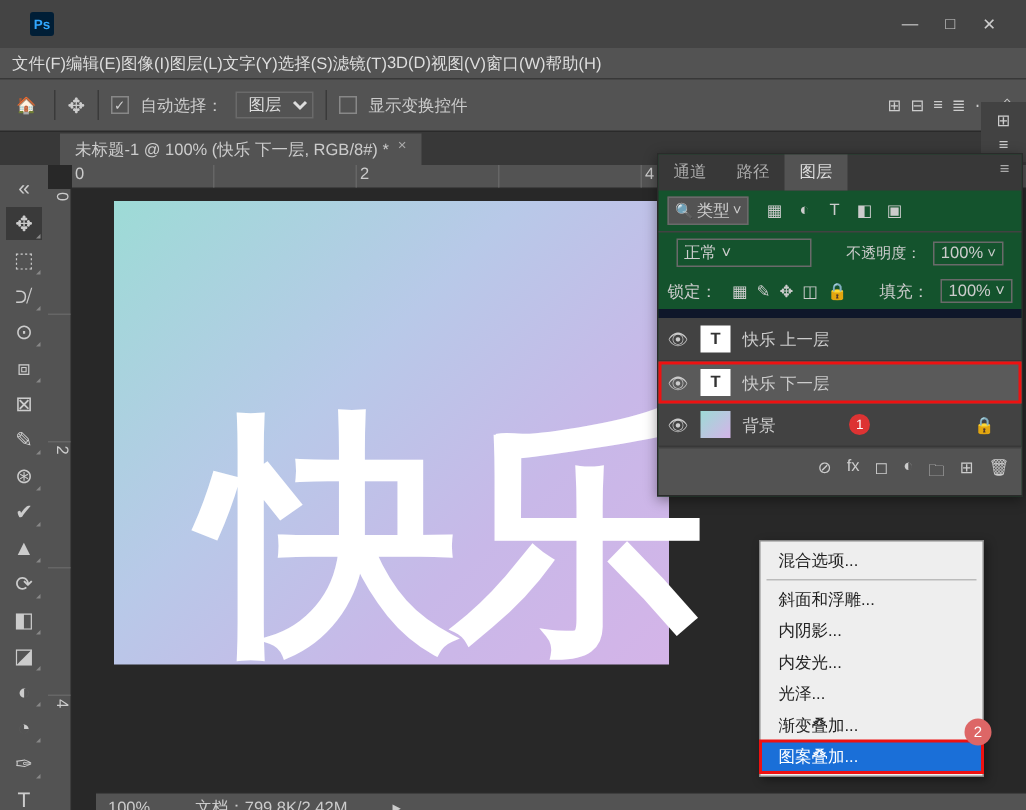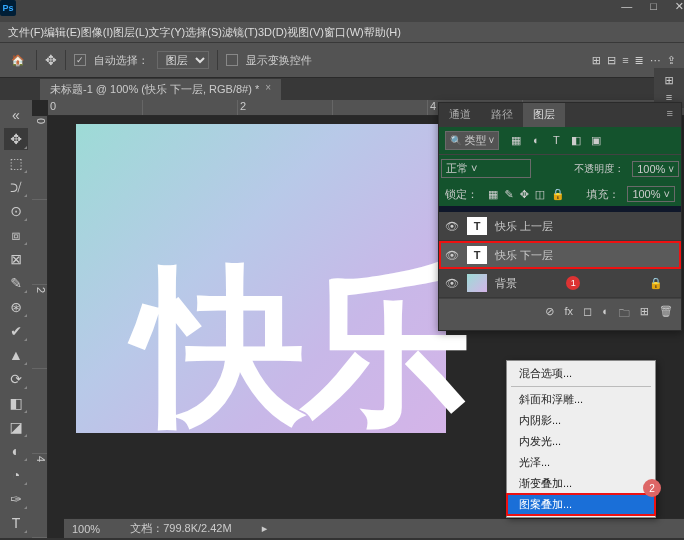--- a/index.html
+++ b/index.html
@@ -1,17 +1,17 @@
 <!DOCTYPE html>
 <html><head>
 <meta charset="utf-8">
 <style>
 *{margin:0;padding:0;box-sizing:border-box;font-family:"Microsoft YaHei",sans-serif;font-size:11px;color:#ccc;user-select:none}
 body{background:#323232;width:684px;height:540px;overflow:hidden;position:relative}
-.titlebar{height:22px;background:#444;display:flex;align-items:flex-start;padding:0 0}
+.titlebar{height:32px;background:#444;display:flex;align-items:center;padding:0 20px}
 .titlebar .logo{width:16px;height:16px;background:#001e36;color:#31a8ff;text-align:center;line-height:16px;font-size:9px;font-weight:bold;border-radius:2px}
 .titlebar .wincontrols{margin-left:auto;display:flex;gap:18px;color:#aaa}
 .titlebar .wincontrols span{cursor:pointer}
 .menubar{height:20px;background:#535353;display:flex;align-items:center;padding:0 8px;gap:0;font-size:11px}
 .menubar span{color:#ddd}
 .optbar{height:36px;background:#535353;border-top:1px solid #383838;border-bottom:1px solid #2a2a2a;display:flex;align-items:center;padding:0 8px;gap:8px}
 .optbar .homeicon{width:20px;height:20px;display:flex;align-items:center;justify-content:center}
 .optbar .sep{width:1px;height:20px;background:#3a3a3a}
 .optbar .movearrows{font-size:14px}
 .optbar .chk{width:12px;height:12px;border:1px solid #888;display:inline-flex;align-items:center;justify-content:center;font-size:9px}
@@ -36,21 +36,21 @@
 .rightdock{position:absolute;right:0;top:68px;width:30px;height:40px;background:#424242;display:flex;flex-direction:column;align-items:center;justify-content:center;gap:4px;color:#aaa}
 .layerspanel{position:absolute;right:2px;top:102px;width:244px;background:#14532d;border:1px solid #2a2a2a;box-shadow:0 2px 8px rgba(0,0,0,.4)}
 .layerspanel .ptabs{display:flex;background:#383838;height:24px}
 .layerspanel .ptabs span{padding:4px 10px;font-size:11px;color:#aaa}
 .layerspanel .ptabs span.active{background:#535353;color:#ddd}
 .layerspanel .ptabs .menu{margin-left:auto;padding:4px 8px}
 .layerspanel .filterrow{display:flex;align-items:center;padding:4px 6px;gap:4px;border-bottom:1px solid #424242}
 .layerspanel .filterrow .search{display:flex;align-items:center;gap:2px;background:#535353;border:1px solid #6a6a6a;padding:1px 4px;font-size:10px}
 .layerspanel .filterrow .ficons{display:flex;gap:6px;margin-left:6px;color:#aaa}
 .layerspanel .filterrow .ficons span{width:14px;text-align:center}
-.layerspanel .blendrow{display:flex;align-items:center;padding:4px 2px;gap:6px}
+.layerspanel .blendrow{display:flex;align-items:center;padding:4px 12px;gap:6px}
 .layerspanel .blendrow .blend{border:1px solid #6a6a6a;padding:1px 12px 1px 4px;font-size:11px;flex:1;max-width:90px}
 .layerspanel .blendrow .opac{margin-left:auto;font-size:10px}
 .layerspanel .blendrow .opacval{border:1px solid #6a6a6a;padding:1px 4px;font-size:10px;margin-left:2px}
 .layerspanel .lockrow{display:flex;align-items:center;padding:4px 6px;gap:6px;font-size:10px;border-bottom:6px solid #0f172a}
 .layerspanel .lockrow .lockicons{display:flex;gap:6px;color:#aaa;margin-left:4px}
 .layerspanel .lockrow .fill{margin-left:auto}
 .layerspanel .lockrow .fillval{border:1px solid #6a6a6a;padding:1px 4px;margin-left:2px}
 .layerspanel .layerlist{background:#424242}
 .layerspanel .layer{display:flex;align-items:center;padding:5px 6px;gap:8px;border-bottom:1px solid #383838}
 .layerspanel .layer .eye{width:14px;text-align:center;color:#ccc}

